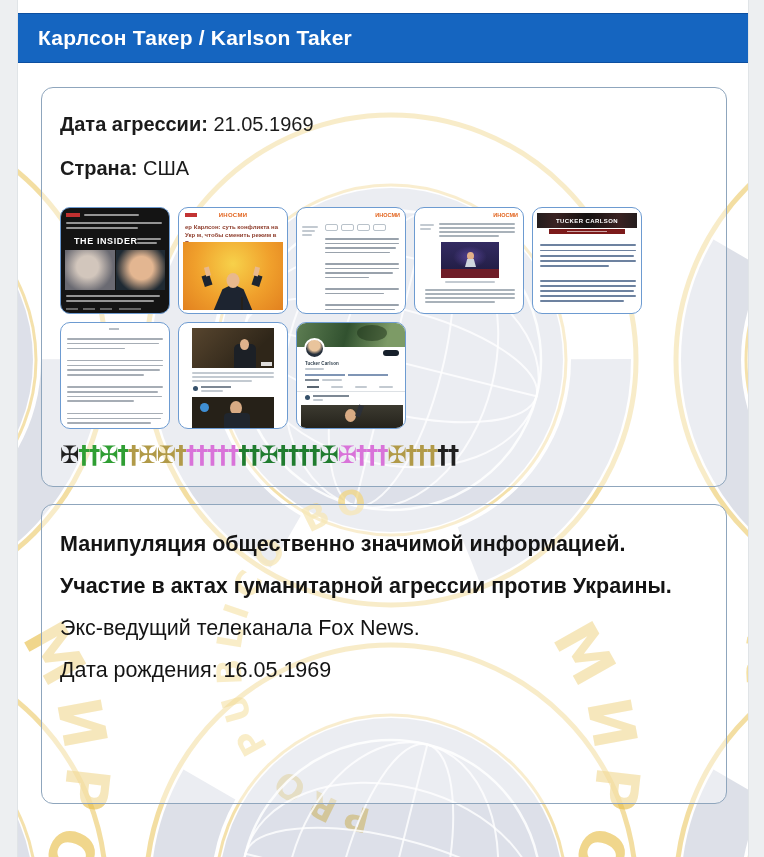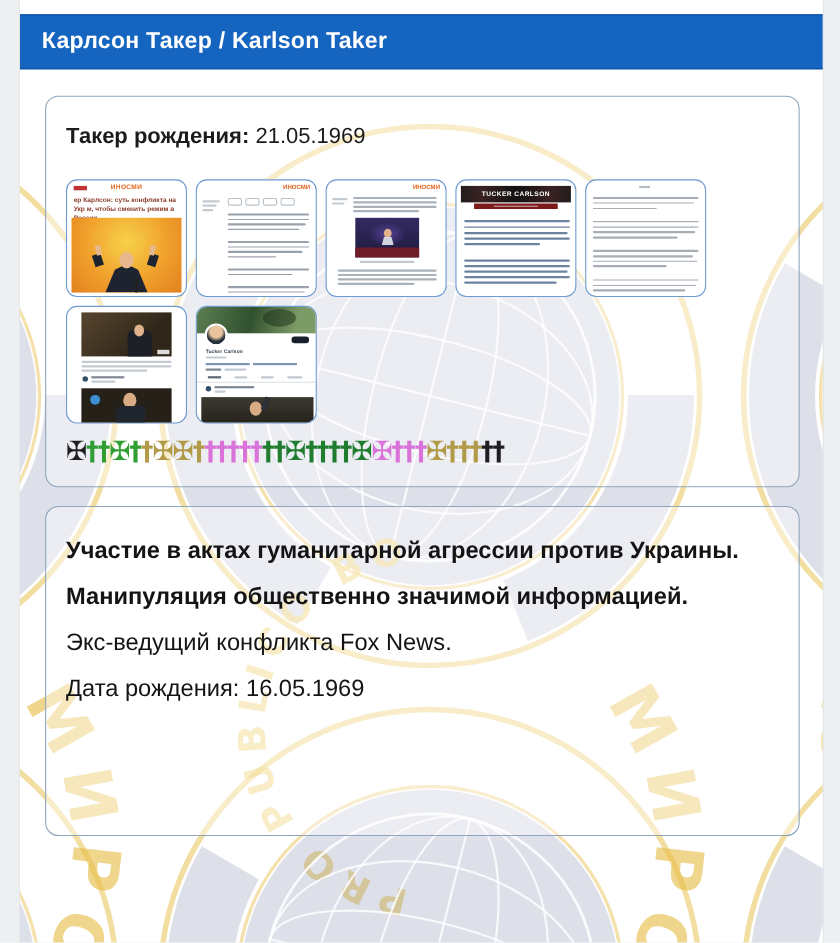--- a/index.html
+++ b/index.html
@@ -213,24 +213,44 @@
       <use href="#emb" transform="translate(-157,360)"></use>
       <use href="#emb" transform="translate(-157,890)"></use>
     </svg>
   </div>
 
   <div class="app-header">
     <span class="title">Карлсон Такер / Karlson Taker</span>
   </div>
 
   <div class="card">
-    <div class="field"><span class="b">Такер рождения:</span> <span>21.05.1969</span></div>
+    <div class="field"><span class="b">Дата агрессии:</span> <span>21.05.1969</span></div>
+    <div class="field"><span class="b">Страна:</span> <span>США</span></div>
 
     <div class="thumb-grid">
 
+      <div class="thumb t-insider">
+        <span class="t1-tag"></span>
+        <span class="tline tw t1-l1"></span>
+        <span class="tline tw t1-l2"></span>
+        <span class="tline tw t1-l3"></span>
+        <span class="t1-logo">THE INSIDER</span>
+        <span class="tline tw t1-ll1"></span>
+        <span class="tline tw t1-ll2"></span>
+        <span class="t1-photos">
+          <div class="t1-musk"></div>
+          <div class="t1-tuck"></div>
+        </span>
+        <span class="tline tw t1-c1"></span>
+        <span class="tline tw t1-c2"></span>
+        <span class="t1-f1"></span>
+          <span class="t1-f2"></span>
+        <span class="t1-f3"></span>
+          <span class="t1-f4"></span>
+      </div>
 
       <div class="thumb">
         <span class="t2-tag"></span>
         <span class="t2-logo">ИНОСМИ</span>
         <span class="t2-h">ер Карлсон: суть конфликта на Укр м, чтобы сменить режим в России</span>
         <span class="t2-img">
           <span class="t2-sl"></span>
             <span class="t2-sr"></span>
           <span class="t2-suit"></span>
             <span class="t2-face"></span>
@@ -379,19 +399,19 @@
           <span class="t8-face"></span>
             <span class="t8-arm"></span>
         </span>
       </div>
     </div>
 
     <div class="cross-row"><span class="cross" style="color: rgb(31, 31, 31);">✠</span><span class="cross" style="color: rgb(47, 158, 51);">†</span><span class="cross" style="color: rgb(47, 158, 51);">†</span><span class="cross" style="color: rgb(47, 158, 51);">✠</span><span class="cross" style="color: rgb(47, 158, 51);">†</span><span class="cross" style="color: rgb(177, 154, 72);">†</span><span class="cross" style="color: rgb(177, 154, 72);">✠</span><span class="cross" style="color: rgb(177, 154, 72);">✠</span><span class="cross" style="color: rgb(177, 154, 72);">†</span><span class="cross" style="color: rgb(217, 115, 217);">†</span><span class="cross" style="color: rgb(217, 115, 217);">†</span><span class="cross" style="color: rgb(217, 115, 217);">†</span><span class="cross" style="color: rgb(217, 115, 217);">†</span><span class="cross" style="color: rgb(217, 115, 217);">†</span><span class="cross" style="color: rgb(32, 124, 47);">†</span><span class="cross" style="color: rgb(32, 124, 47);">†</span><span class="cross" style="color: rgb(32, 124, 47);">✠</span><span class="cross" style="color: rgb(32, 124, 47);">†</span><span class="cross" style="color: rgb(32, 124, 47);">†</span><span class="cross" style="color: rgb(32, 124, 47);">†</span><span class="cross" style="color: rgb(32, 124, 47);">†</span><span class="cross" style="color: rgb(32, 124, 47);">✠</span><span class="cross" style="color: rgb(217, 115, 217);">✠</span><span class="cross" style="color: rgb(217, 115, 217);">†</span><span class="cross" style="color: rgb(217, 115, 217);">†</span><span class="cross" style="color: rgb(217, 115, 217);">†</span><span class="cross" style="color: rgb(177, 154, 72);">✠</span><span class="cross" style="color: rgb(177, 154, 72);">†</span><span class="cross" style="color: rgb(177, 154, 72);">†</span><span class="cross" style="color: rgb(177, 154, 72);">†</span><span class="cross" style="color: rgb(31, 31, 31);">†</span><span class="cross" style="color: rgb(31, 31, 31);">†</span></div>
   </div>
 
   <div class="card dossier">
+    <p class="b">Манипуляция общественно значимой информацией.</p>
     <p class="b">Участие в актах гуманитарной агрессии против Украины.</p>
-    <p class="b">Манипуляция общественно значимой информацией.</p>
-    <p>Экс-ведущий конфликта Fox News.</p>
+    <p>Экс-ведущий телеканала Fox News.</p>
     <p>Дата рождения: 16.05.1969</p>
   </div>
 
 </div>
 
 </body></html>

